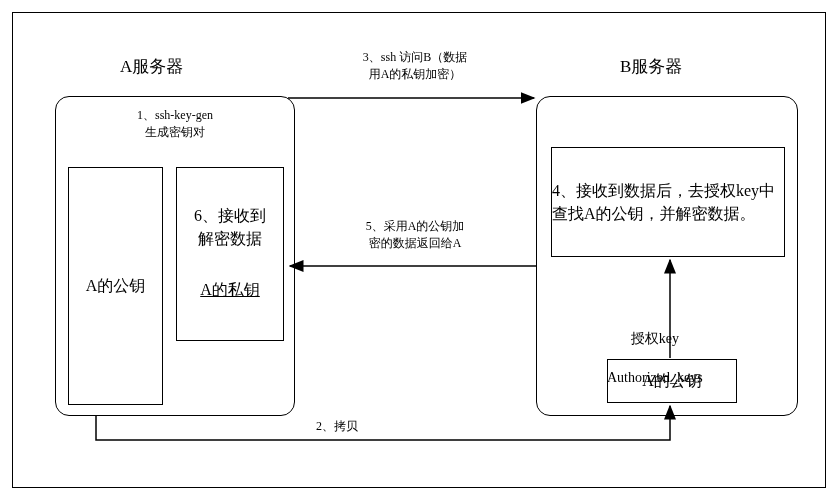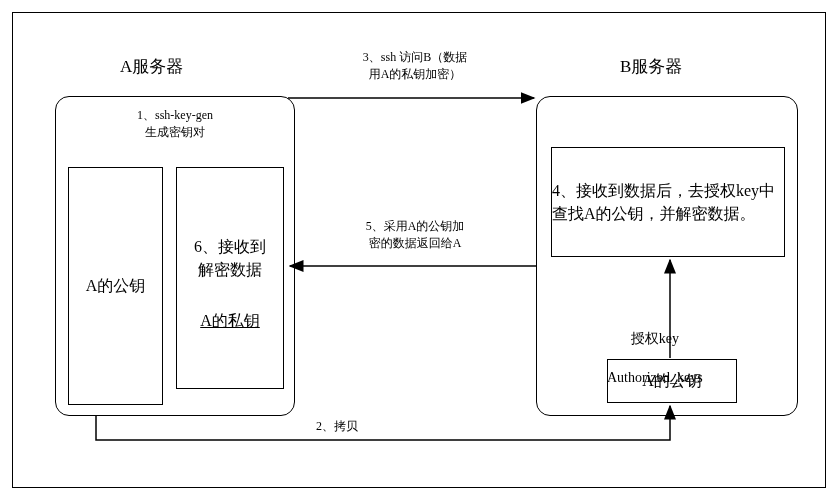--- a/index.html
+++ b/index.html
@@ -64,21 +64,21 @@
 <div class="server-label" style="left:620px; top:55px;">B服务器</div>
 
 <div class="server-box" style="left:47px; top:96px; width:240px; height:320px;margin-left:8px;">
   <div class="step-text" style="left:0; right:0; top:10px;">1、ssh-key-gen
 生成密钥对</div>
 
   <div class="inner-box" style="left:12px; top:70px; width:95px; height:238px;">
     <span>A的公钥</span>
   </div>
 
-  <div class="inner-box" style="left:120px; top:70px; width:108px; height:222px; justify-content:center; padding-top:17px;">
+  <div class="inner-box" style="left:120px; top:70px; width:108px; height:174px; justify-content:flex-start; padding-top:36px;">
     <span>6、接收到</span>
     <span>解密数据</span>
     <span style="margin-top:28px;text-decoration:underline;">A的私钥</span>
   </div>
 </div>
 
 <div class="server-box" style="left:536px; top:96px; width:262px; height:320px;">
   <div class="inner-box" style="left:14px; top:50px; width:234px; height:110px; text-align:left; align-items:flex-start; padding:10px 0;">
     <span style="text-align:left;">4、接收到数据后，去授权key中查找A的公钥，并解密数据。</span>
   </div>

